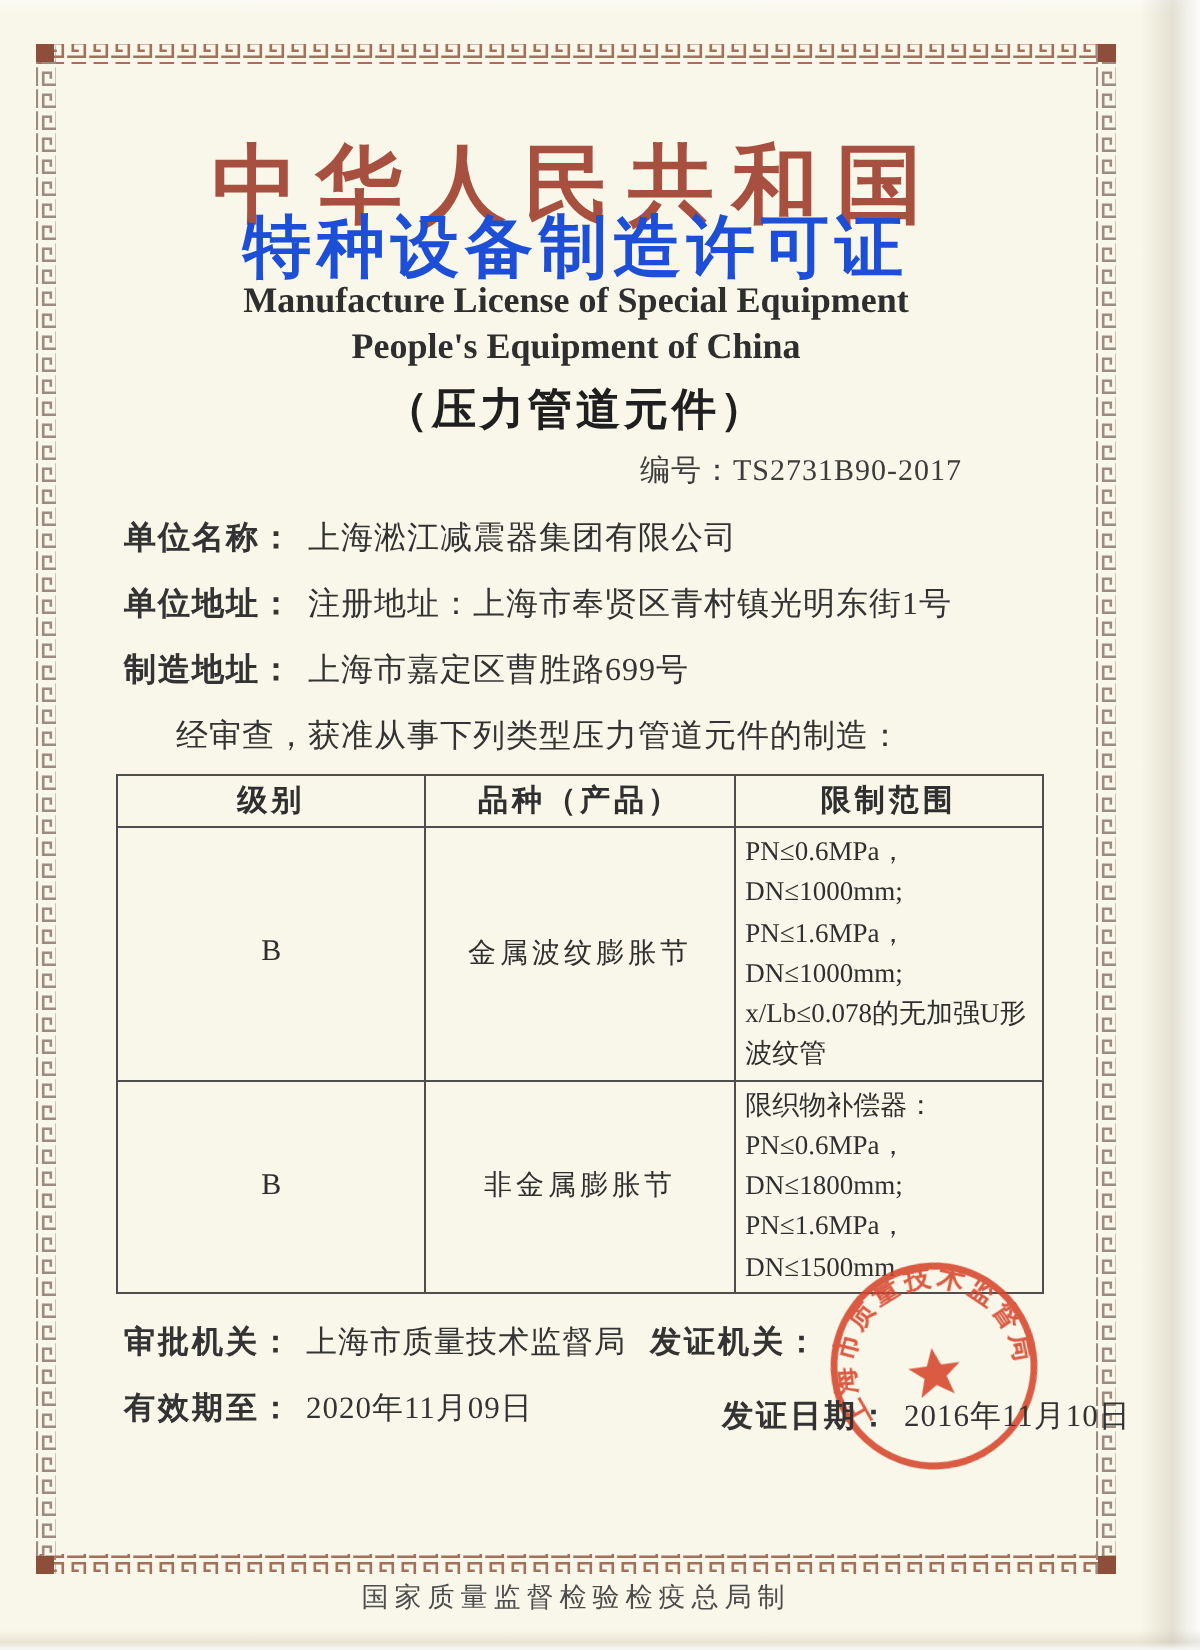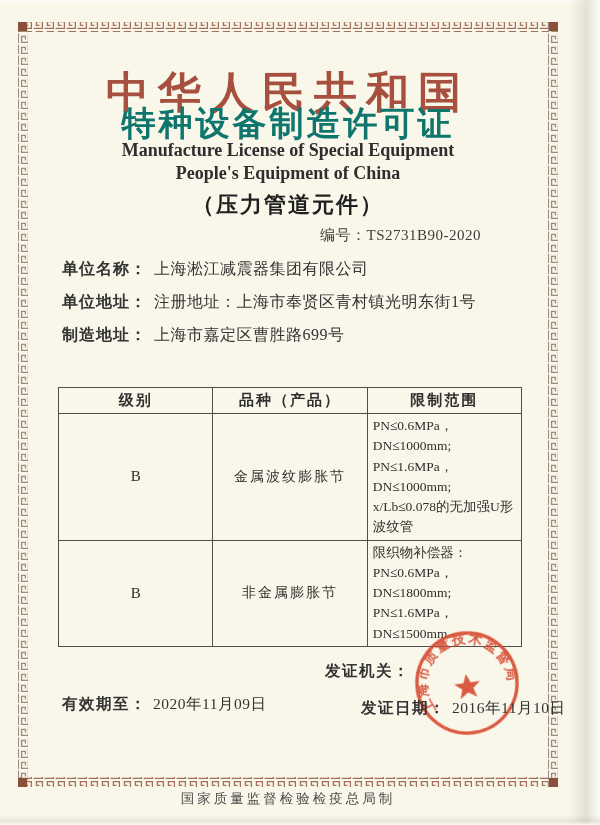--- a/index.html
+++ b/index.html
@@ -7,21 +7,21 @@
   .paper{position:absolute;left:0;top:0;width:600px;height:825px;background:#f9f7e9;overflow:hidden;}
   .edge-right{position:absolute;right:0;top:0;width:30px;height:100%;
     background:linear-gradient(to right, rgba(0,0,0,0) 0%, rgba(150,145,128,0.22) 55%, #f3f2ec 80%, #fbfbf9 100%);}
   .edge-bottom{position:absolute;left:0;bottom:0;width:100%;height:10px;
     background:linear-gradient(to bottom, rgba(0,0,0,0) 0%, rgba(150,145,128,0.18) 60%, #f7f7f4 100%);}
   .edge-top{position:absolute;left:0;top:0;width:100%;height:7px;
     background:linear-gradient(to bottom,#fbfaf4 0%, rgba(0,0,0,0) 100%);}
   .frame{position:absolute;left:0;top:0;}
   .centerband{position:absolute;left:18px;width:540px;text-align:center;}
   .t-cn1{top:64px;font-size:43px;font-weight:bold;color:#a7503f;letter-spacing:9px;}
-  .t-cn2{top:101px;font-size:34px;font-weight:bold;color:#0f766e;letter-spacing:3px;}
+  .t-cn2{top:101px;font-size:34px;font-weight:bold;color:#1d4ed8;letter-spacing:3px;}
   .t-en1{top:140px;font-size:18px;font-weight:bold;color:#2e2e2e;}
   .t-en2{top:163px;font-size:18px;font-weight:bold;color:#2e2e2e;}
   .subtitle{top:190px;font-size:22px;font-weight:bold;color:#1f1f1f;letter-spacing:2px;}
   .license-no{position:absolute;left:320px;top:226px;font-size:15px;color:#3c3c3c;letter-spacing:0.5px;}
   .info-row{position:absolute;left:62px;font-size:16px;color:#333;white-space:nowrap;}
   .info-label{font-weight:700;letter-spacing:1px;}
   .info-value{margin-left:7px;letter-spacing:0.5px;}
   .row-name{top:259px;}
   .row-addr{top:292px;}
   .row-mfg{top:325px;}
@@ -66,31 +66,32 @@
     <rect x="549" y="22" width="9" height="9" fill="#8e4f3a"></rect>
     <rect x="18" y="778" width="9" height="9" fill="#8e4f3a"></rect>
     <rect x="549" y="778" width="9" height="9" fill="#8e4f3a"></rect>
   </svg>
 
   <div class="centerband t-cn1" style="position:absolute;">中华人民共和国</div>
   <div class="centerband t-cn2" style="position:absolute;">特种设备制造许可证</div>
   <div class="centerband t-en1" style="position:absolute;">Manufacture License of Special Equipment</div>
   <div class="centerband t-en2" style="position:absolute;">People's Equipment of China</div>
   <div class="centerband subtitle" style="position:absolute;">（压力管道元件）</div>
-  <div class="license-no">编号：TS2731B90-2020</div>
+  <div class="license-no">编号：TS2731B90-2017</div>
 
   <div class="info-row row-name">
     <span class="info-label">单位名称：</span><span class="info-value">上海淞江减震器集团有限公司</span>
   </div>
   <div class="info-row row-addr">
     <span class="info-label">单位地址：</span><span class="info-value">注册地址：上海市奉贤区青村镇光明东街1号</span>
   </div>
   <div class="info-row row-mfg">
     <span class="info-label">制造地址：</span><span class="info-value">上海市嘉定区曹胜路699号</span>
   </div>
+  <div class="approval-note">经审查，获准从事下列类型压力管道元件的制造：</div>
 
   <table class="lic">
     <thead>
       <tr>
         <th>级别</th>
         <th>品种（产品）</th>
         <th>限制范围</th>
       </tr>
     </thead>
     <tbody>
@@ -111,20 +112,23 @@
     <defs>
       <path id="sealArc" d="M -33,24 A 40.5,40.5 0 1 1 33,24" fill="none"></path>
     </defs>
     <circle cx="0" cy="0" r="50" fill="none" stroke="#d6452c" stroke-width="3.4"></circle>
     <text font-size="13.5" fill="#d6452c" font-weight="bold" letter-spacing="2">
       <textPath href="#sealArc" startOffset="2"><tspan>上海市质量技术监督局</tspan></textPath>
     </text>
     <path d="M0,-13 L3.6,-4.2 L13,-4.2 L5.6,1.8 L8.4,11 L0,5.6 L-8.4,11 L-5.6,1.8 L-13,-4.2 L-3.6,-4.2 Z" fill="#d6452c" transform="translate(0,4)"></path>
   </svg>
 
+  <div class="bot-row pos-approve">
+    <span class="bot-label">审批机关：</span><span class="bot-value">上海市质量技术监督局</span>
+  </div>
   <div class="bot-row pos-valid">
     <span class="bot-label">有效期至：</span><span class="bot-value">2020年11月09日</span>
   </div>
   <div class="bot-row pos-issuer">
     <span class="bot-label">发证机关：</span>
   </div>
   <div class="bot-row pos-issuedate">
     <span class="bot-label">发证日期：</span><span class="bot-value">2016年11月10日</span>
   </div>
 

